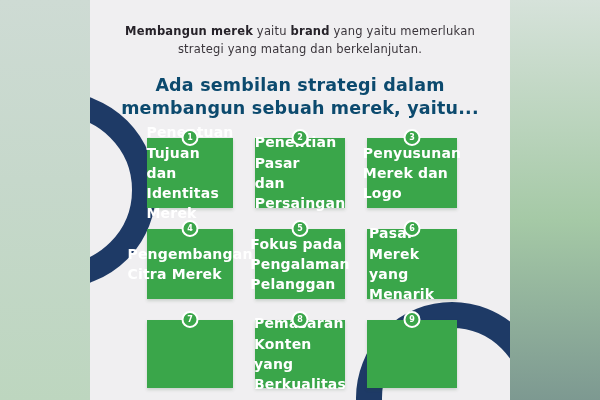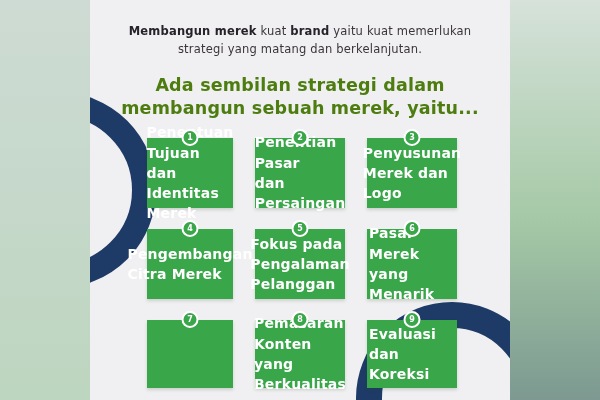--- a/index.html
+++ b/index.html
@@ -61,21 +61,21 @@
   .intro b { font-weight: 700; color: #262229; }
   .heading {
     position: absolute;
     z-index: 3;
     left: 10px; right: 10px; top: 62px;
     text-align: center;
     font-size: 17.5px;
     font-weight: 700;
     line-height: 1.35;
     letter-spacing: 0.2px;
-    color: #4d7c0f;
+    color: #0c4a6e;
     white-space: pre-line;
   }
   
   .grid {
     position: absolute;
     z-index: 2;
     left: 57px; top: 138px;
     display: grid;
     grid-template-columns: 86px 90px 90px;
     grid-template-rows: 70px 70px 68px;
@@ -123,21 +123,21 @@
 <div class="stage">
 
   <div class="strip strip-left"></div>
   <div class="strip strip-right"></div>
 
   <div class="canvas">
 
     <div class="ring ring-left"></div>
     <div class="ring ring-bottom-right"></div>
 
-    <p class="intro"><b>Membangun merek</b><span> kuat </span><b>brand</b><span> yaitu kuat memerlukan strategi yang matang dan berkelanjutan.</span></p>
+    <p class="intro"><b>Membangun merek</b><span> yaitu </span><b>brand</b><span> yang yaitu memerlukan strategi yang matang dan berkelanjutan.</span></p>
 
     <h1 class="heading">Ada sembilan strategi dalam
 membangun sebuah merek, yaitu...</h1>
 
     <div class="grid">
 
       <div class="card">
         <span class="badge">1</span>
         <span class="card-label">Penentuan
 Tujuan dan
@@ -180,19 +180,17 @@
       </div>
 
       <div class="card">
         <span class="badge">8</span>
         <span class="card-label">Pemasaran Konten
 yang Berkualitas</span>
       </div>
 
       <div class="card">
         <span class="badge">9</span>
-        <span class="card-label">Evaluasi dan
-Koreksi</span>
       </div>
 
     </div>
   </div>
 </div>
 
 </body></html>

